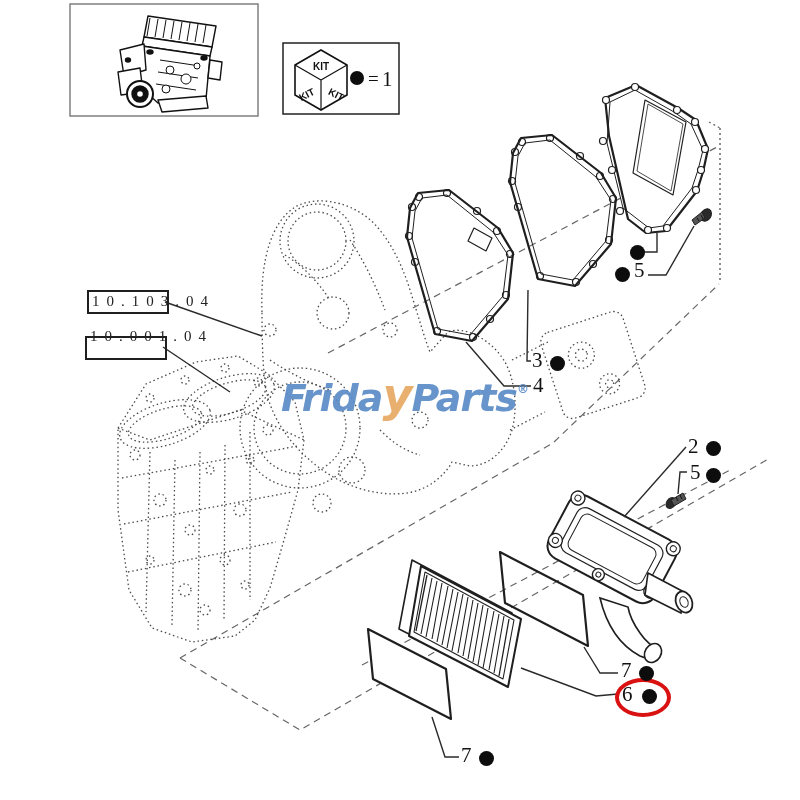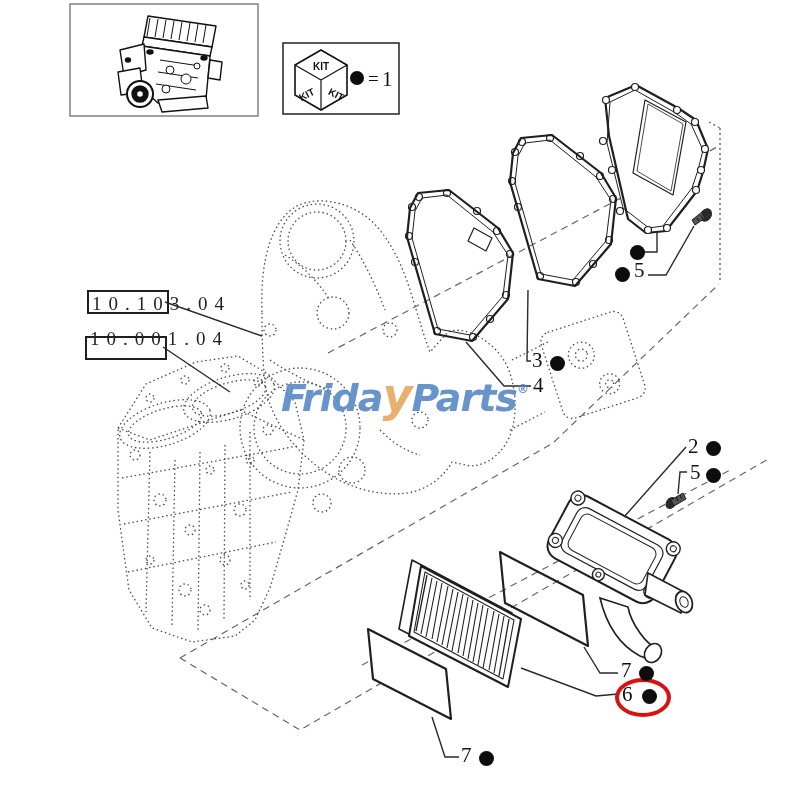--- a/index.html
+++ b/index.html
@@ -2,21 +2,21 @@
 <html><head>
 <meta charset="utf-8">
 <style>
   html,body{margin:0;padding:0;background:#ffffff;width:800px;height:800px;position:relative;
     font-family:"Liberation Serif", serif;}
   #stage{position:absolute;left:0;top:0;width:644px;height:800px;}
   svg.diagram{position:absolute;left:0;top:0;}
   .callout-num{position:absolute;font-family:"Liberation Serif",serif;font-size:21px;color:#111;
     line-height:1;z-index:30;}
   .qty-dot{position:absolute;width:15px;height:15px;border-radius:50%;background:#0d0d0d;z-index:30;}
-  .code-text{position:absolute;font-family:"Liberation Serif",serif;font-size:19px;color:#222;
+  .code-text{position:absolute;font-family:"Liberation Serif",serif;font-size:15px;color:#222;
     letter-spacing:7px;z-index:22;white-space:nowrap;}
   .code-box{position:absolute;border:2px solid #1f1f1f;z-index:21;background:transparent;}
   .highlight-ellipse{position:absolute;border:4px solid #d91111;border-radius:50%;z-index:29;}
   .watermark{position:absolute;left:281px;top:372px;z-index:40;font-family:"DejaVu Sans",sans-serif;
     font-weight:bold;font-style:italic;font-size:38px;line-height:1;opacity:0.92;letter-spacing:-1px;
     white-space:nowrap;}
   .wm-blue{color:#5b8cc7;}
   .wm-orange{color:#e8a963;font-size:46px;}
   .wm-reg{color:#5b8cc7;font-size:12px;vertical-align:18px;letter-spacing:0;}
   .kit-eq{font-family:"Liberation Serif",serif;}

